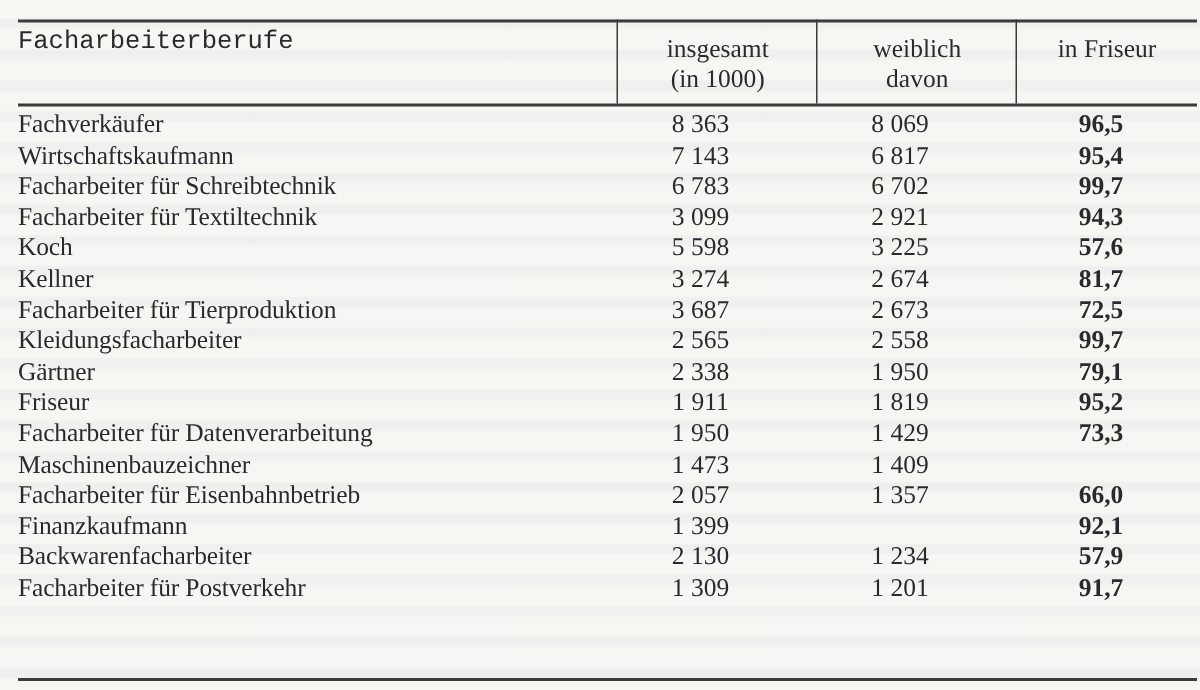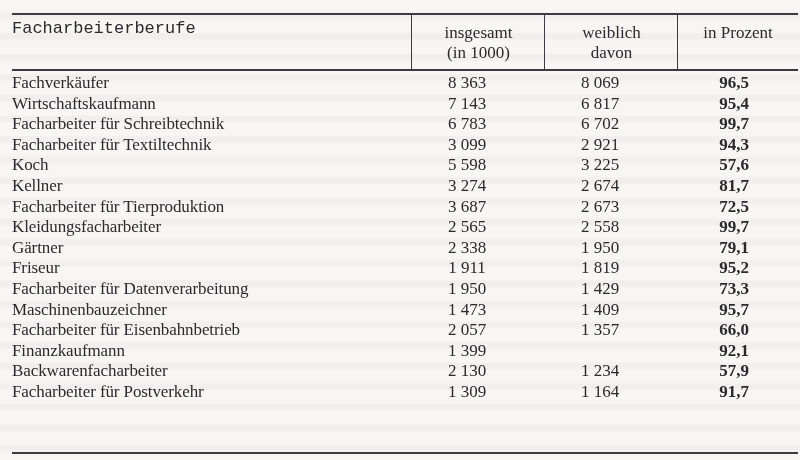--- a/index.html
+++ b/index.html
@@ -98,21 +98,21 @@
   </div>
   <div class="head c1">
     <div>insgesamt</div>
     <div>(in 1000)</div>
   </div>
   <div class="head c2">
     <div>weiblich</div>
     <div>davon</div>
   </div>
   <div class="head c3">
-    <div>in Prozent</div>
+    <div>in Friseur</div>
   </div>
 
   <div class="rows">
     <div class="row">
         <span class="name">Fachverkäufer</span>
         <span class="total">8 363</span>
         <span class="female">8 069</span>
         <span class="pct">96,5</span>
       </div>
     <div class="row">
@@ -172,21 +172,20 @@
     <div class="row">
         <span class="name">Facharbeiter für Datenverarbeitung</span>
         <span class="total">1 950</span>
         <span class="female">1 429</span>
         <span class="pct">73,3</span>
       </div>
     <div class="row">
         <span class="name">Maschinenbauzeichner</span>
         <span class="total">1 473</span>
         <span class="female">1 409</span>
-        <span class="pct">95,7</span>
       </div>
     <div class="row">
         <span class="name">Facharbeiter für Eisenbahnbetrieb</span>
         <span class="total">2 057</span>
         <span class="female">1 357</span>
         <span class="pct">66,0</span>
       </div>
     <div class="row">
         <span class="name">Finanzkaufmann</span>
         <span class="total">1 399</span>
@@ -194,17 +193,17 @@
       </div>
     <div class="row">
         <span class="name">Backwarenfacharbeiter</span>
         <span class="total">2 130</span>
         <span class="female">1 234</span>
         <span class="pct">57,9</span>
       </div>
     <div class="row">
         <span class="name">Facharbeiter für Postverkehr</span>
         <span class="total">1 309</span>
-        <span class="female">1 164</span>
+        <span class="female">1 201</span>
         <span class="pct">91,7</span>
       </div>
   </div>
 </div>
 
 </body></html>

